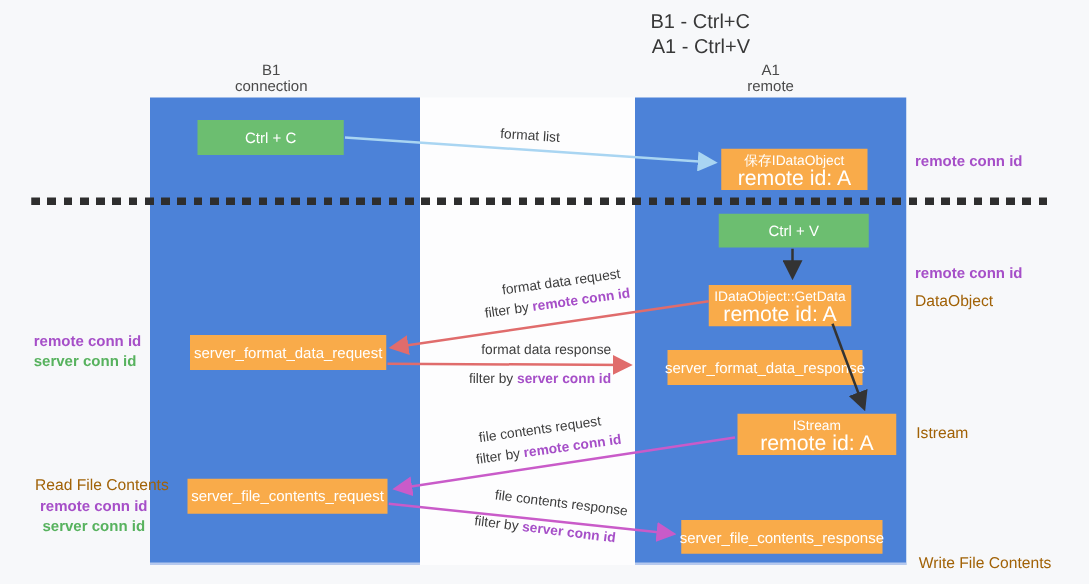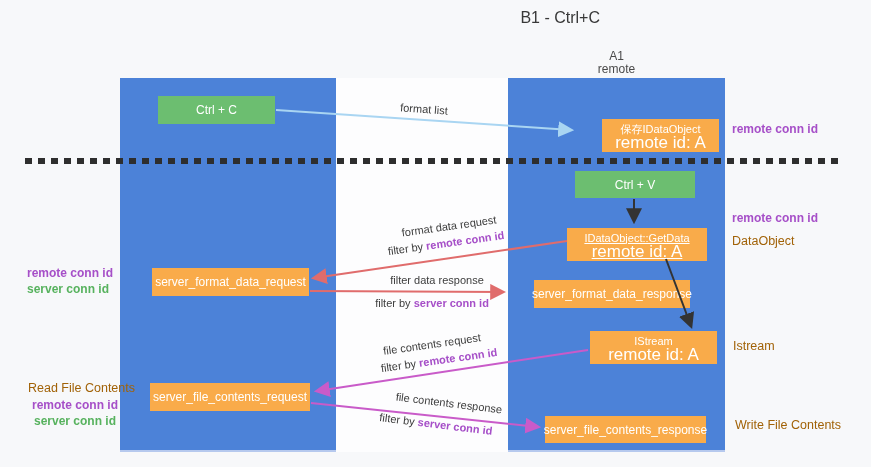--- a/index.html
+++ b/index.html
@@ -51,43 +51,48 @@
 <body>
 
 <div class="canvas">
 
   <div class="gap-strip"></div>
   <div class="lane lane-left"></div>
   <div class="lane lane-right"></div>
 
   <div class="title">
     <div>B1 - Ctrl+C</div>
+    <div>A1 - Ctrl+V</div>
   </div>
 
+  <div class="lane-header lh-left">
+    <div>B1</div>
+    <div>connection</div>
+  </div>
   <div class="lane-header lh-right">
     <div>A1</div>
     <div>remote</div>
   </div>
 
   <div class="divider"></div>
 
   <div class="node green" style="left:158px;top:96px;width:117px;height:28px;">
     <span>Ctrl + C</span>
   </div>
 
-  <div class="node orange" style="left:577px;top:119px;width:117px;height:33px;margin-left:25px;">
+  <div class="node orange" style="left:577px;top:119px;width:117px;height:33px;">
     <span class="l1">保存IDataObject</span>
     <span class="l2">remote id: A</span>
   </div>
 
   <div class="node green" style="left:575px;top:171px;width:120px;height:27px;">
     <span>Ctrl + V</span>
   </div>
 
-  <div class="node orange" style="left:567px;top:228px;width:140px;height:33px;text-decoration:underline;">
+  <div class="node orange" style="left:567px;top:228px;width:114px;height:33px;">
     <span class="l1">IDataObject::GetData</span>
     <span class="l2">remote id: A</span>
   </div>
 
   <div class="node orange wide" style="left:152px;top:268px;width:157px;height:28px;">
     <span>server_format_data_request</span>
   </div>
 
   <div class="node orange wide" style="left:510px;top:280px;width:156px;height:28px;margin-left:24px;">
     <span>server_format_data_response</span>
@@ -130,40 +135,40 @@
     <line x1="311" y1="403" x2="538" y2="427" class="s-magenta" marker-end="url(#m-magenta)"></line>
   </svg>
 
   <div class="edge-label r-fl" style="left:424px;top:109px;">format list</div>
 
   <div class="edge-label r-up" style="left:449px;top:226px;">format data request</div>
   <div class="edge-label r-up" style="left:446px;top:243px;">
     <span>filter by </span><span class="kw-purple">remote conn id</span>
   </div>
 
-  <div class="edge-label" style="left:437px;top:280px;">filter data response</div>
+  <div class="edge-label" style="left:437px;top:280px;">format data response</div>
   <div class="edge-label" style="left:432px;top:303px;">
     <span>filter by </span><span class="kw-purple">server conn id</span>
   </div>
 
   <div class="edge-label r-up" style="left:432px;top:344px;">file contents request</div>
   <div class="edge-label r-up" style="left:439px;top:360px;">
     <span>filter by </span><span class="kw-purple">remote conn id</span>
   </div>
 
   <div class="edge-label r-dn" style="left:449px;top:403px;">file contents response</div>
   <div class="edge-label r-dn" style="left:436px;top:424px;">
     <span>filter by </span><span class="kw-purple">server conn id</span>
   </div>
 
   <div class="side-label sl-purple" style="left:732px;top:122px;">remote conn id</div>
   <div class="side-label sl-purple" style="left:732px;top:211px;">remote conn id</div>
   <div class="side-label sl-dark" style="left:732px;top:234px;">DataObject</div>
   <div class="side-label sl-dark" style="left:733px;top:339px;">Istream</div>
-  <div class="side-label sl-dark" style="left:735px;top:418px;">Write File Contents</div>
+  <div class="side-label sl-dark" style="left:735px;top:443px;">Write File Contents</div>
 
   <div class="side-label sl-purple" style="left:27px;top:266px;">remote conn id</div>
   <div class="side-label sl-green" style="left:27px;top:282px;">server conn id</div>
   <div class="side-label sl-dark" style="left:28px;top:381px;">Read File Contents</div>
   <div class="side-label sl-purple" style="left:32px;top:398px;">remote conn id</div>
   <div class="side-label sl-green" style="left:34px;top:414px;">server conn id</div>
 
 </div>
 
 </body></html>

